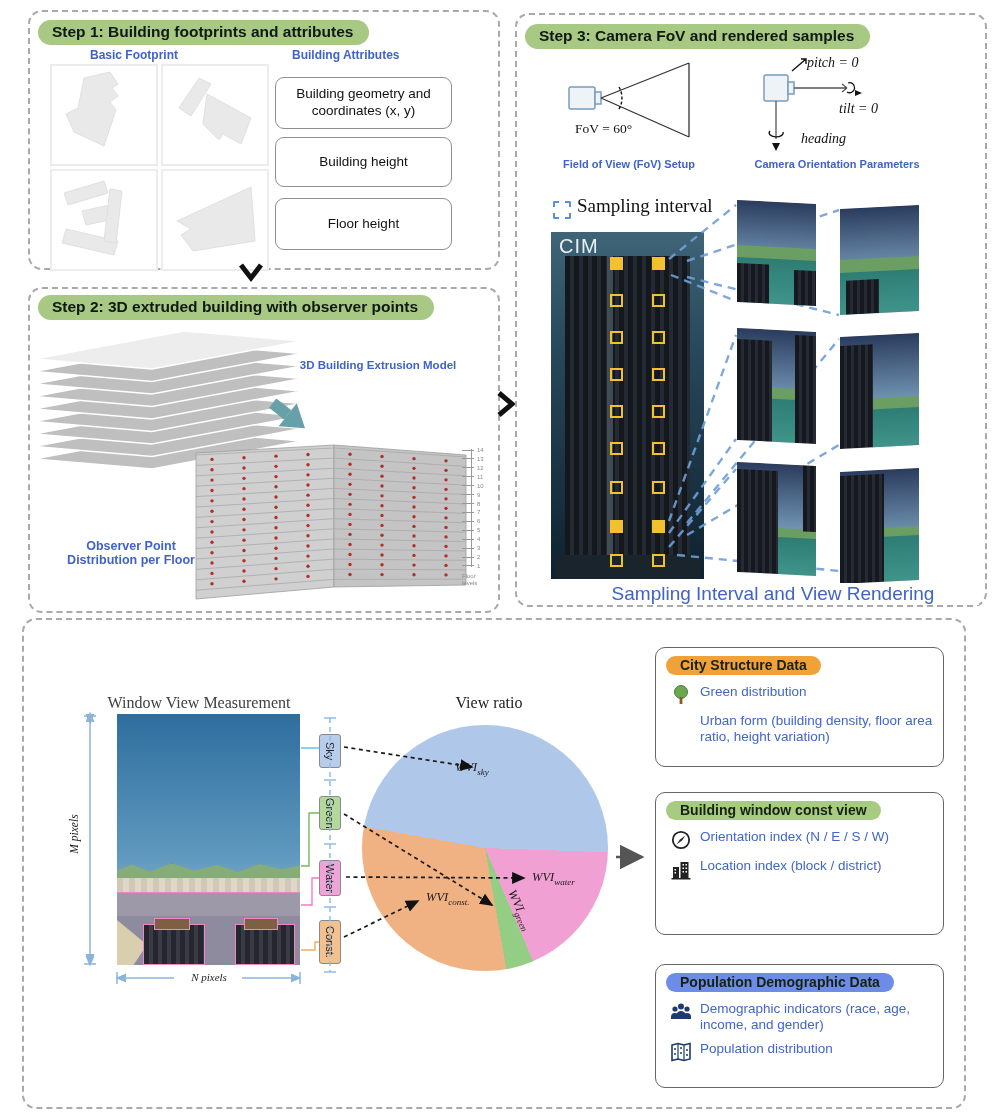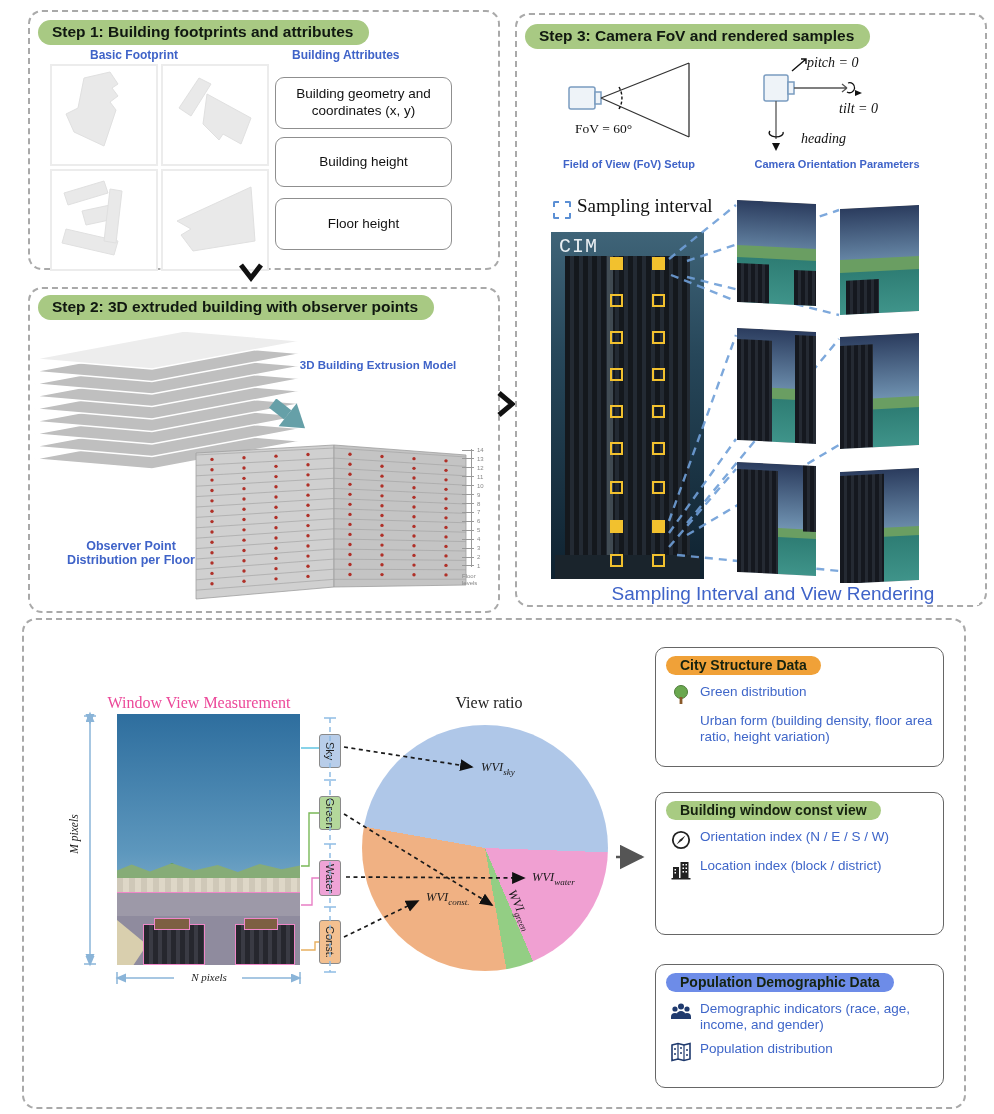--- a/index.html
+++ b/index.html
@@ -21,21 +21,21 @@
   .chev{position:absolute;}
   
   .legend-sq{position:absolute;width:14px;height:14px;border:2px dashed #5b8fd4;border-radius:2px;}
   .cim{position:absolute;left:34px;top:217px;width:153px;height:347px;
        background:linear-gradient(180deg,#3f6478 0%,#27475a 35%,#0f2230 100%);overflow:hidden;}
   .cim-tower{position:absolute;left:14px;right:14px;top:24px;bottom:8px;
        background:repeating-linear-gradient(90deg,#14181d 0 5px,#232a33 5px 9px);}
   .cim-core{position:absolute;left:56px;width:6px;top:24px;bottom:8px;background:#46525a;opacity:.85;}
   .cim-base{position:absolute;left:4px;right:4px;bottom:0;height:24px;background:#1a242c;}
   .cim-label{position:absolute;left:8px;top:3px;color:#e9eff3;font-size:20px;
-       font-family:Liberation Mono, monospace;letter-spacing:1px;}
+       font-family:Liberation Sans, sans-serif;letter-spacing:1px;}
   .sq{position:absolute;width:13px;height:13px;border:2.5px solid #f2c12e;box-sizing:border-box;}
   .sq.fill{background:#f2c12e;}
   .tile{position:absolute;width:79px;overflow:hidden;background:#888;}
   .tile.c1{transform:skewY(3deg);}
   .tile.c2{transform:skewY(-3deg);}
   .t-sky{position:absolute;left:0;top:0;width:100%;height:100%;
          background:linear-gradient(180deg,#2b3c5e 0%,#6d8fae 55%,#b9cfdd 100%);}
   .t-hill{position:absolute;background:#6a9e62;}
   .t-water{position:absolute;background:linear-gradient(180deg,#2e7d74,#3f948a);}
   .t-dark{position:absolute;background:repeating-linear-gradient(90deg,#15181f 0 4px,#252a33 4px 7px);}
@@ -477,21 +477,21 @@
       <div class="t-dark" style="left:0;top:4%;width:56%;height:96%;"></div>
       <div class="t-hill" style="left:56%;top:52%;width:44%;height:10%;"></div>
       <div class="t-water" style="left:56%;top:60%;width:44%;height:40%;"></div>
     </div>
 
     <div style="position:absolute;left:50px;right:6px;top:568px;text-align:center;color:#3f63c8;font-size:19px;background:#fff;">Sampling Interval and View Rendering</div>
   </section>
 
   <section class="panel" style="left:22px;top:618px;width:940px;height:487px;">
 
-    <div class="serif" style="position:absolute;left:75px;top:74px;width:200px;text-align:center;font-size:16px;color:#ec4899;">Window View Measurement</div>
+    <div class="serif" style="position:absolute;left:75px;top:74px;width:200px;text-align:center;font-size:16px;color:#404040;">Window View Measurement</div>
     <div class="serif" style="position:absolute;left:420px;top:74px;width:90px;text-align:center;font-size:16px;color:#222;">View ratio</div>
 
     <div class="seg">
       <div class="seg-hill"></div>
       <div class="seg-city"></div>
       <div class="seg-water"></div>
       <div class="seg-bot">
         <div class="seg-sand"></div>
         <div class="seg-blk" style="left:26px;width:62px;">
           <div class="seg-roof" style="left:10px;width:34px;"></div>
@@ -501,21 +501,21 @@
         </div>
       </div>
     </div>
 
     <div class="chip" style="left:295px;top:114px;height:34px;background:#b8cde9;">Sky</div>
     <div class="chip" style="left:295px;top:176px;height:34px;background:#b4d89b;">Green</div>
     <div class="chip" style="left:295px;top:240px;height:36px;background:#efa3d6;">Water</div>
     <div class="chip" style="left:295px;top:300px;height:44px;background:#f3c090;">Const.</div>
 
     <div class="pie" id="pie" style="background: conic-gradient(rgb(175, 199, 232) 0deg, rgb(175, 199, 232) 92deg, rgb(240, 160, 210) 92deg, rgb(240, 160, 210) 157deg, rgb(147, 206, 132) 157deg, rgb(147, 206, 132) 170deg, rgb(240, 177, 131) 170deg, rgb(240, 177, 131) 280deg, rgb(175, 199, 232) 280deg, rgb(175, 199, 232) 360deg);"></div>
-    <div class="wvi" style="left:457px;top:140px;">
+    <div class="wvi" style="left:431px;top:140px;">
       <span>WVI</span><sub>sky</sub>
     </div>
     <div class="wvi" style="left:508px;top:250px;">
       <span>WVI</span><sub>water</sub>
     </div>
     <div class="wvi" style="left:474px;top:282px;transform:rotate(66deg);">
       <span>WVI</span><sub>green</sub>
     </div>
     <div class="wvi" style="left:402px;top:270px;">
       <span>WVI</span><sub>const.</sub>

